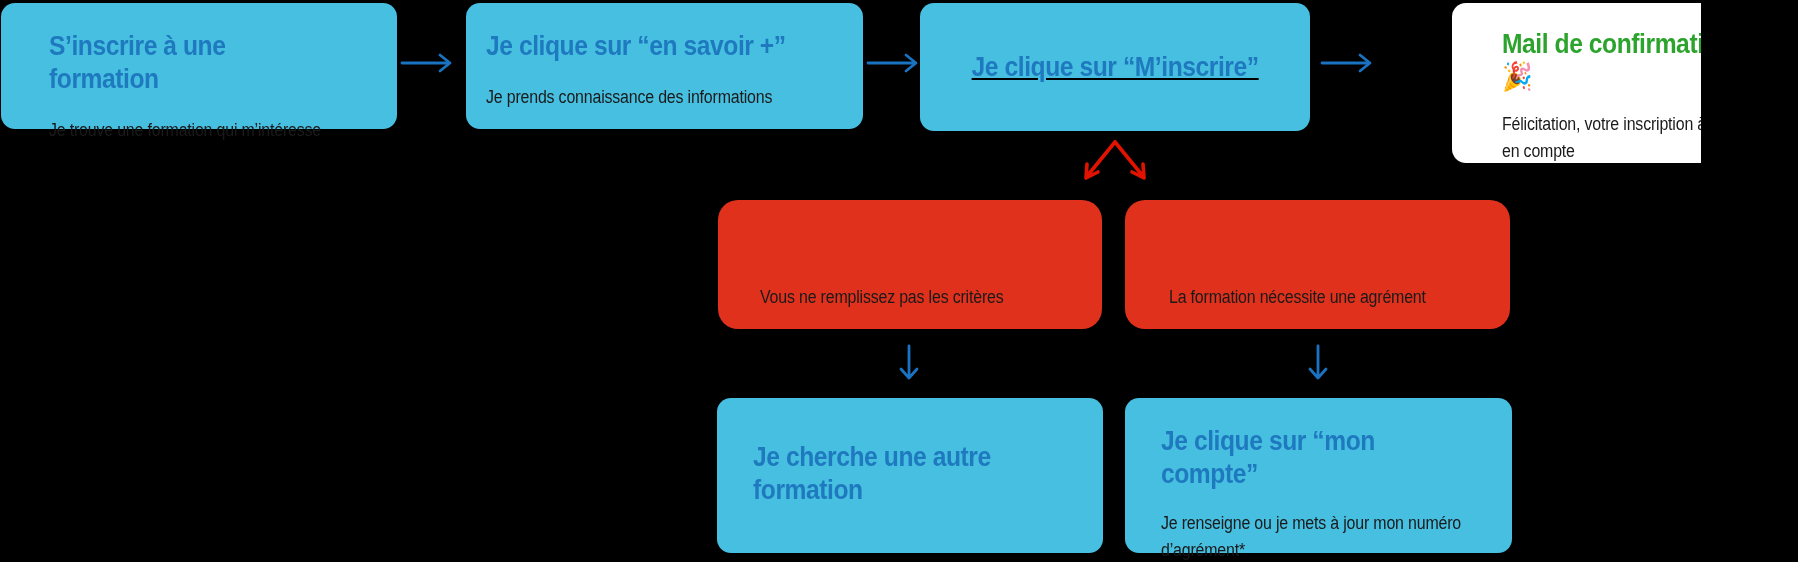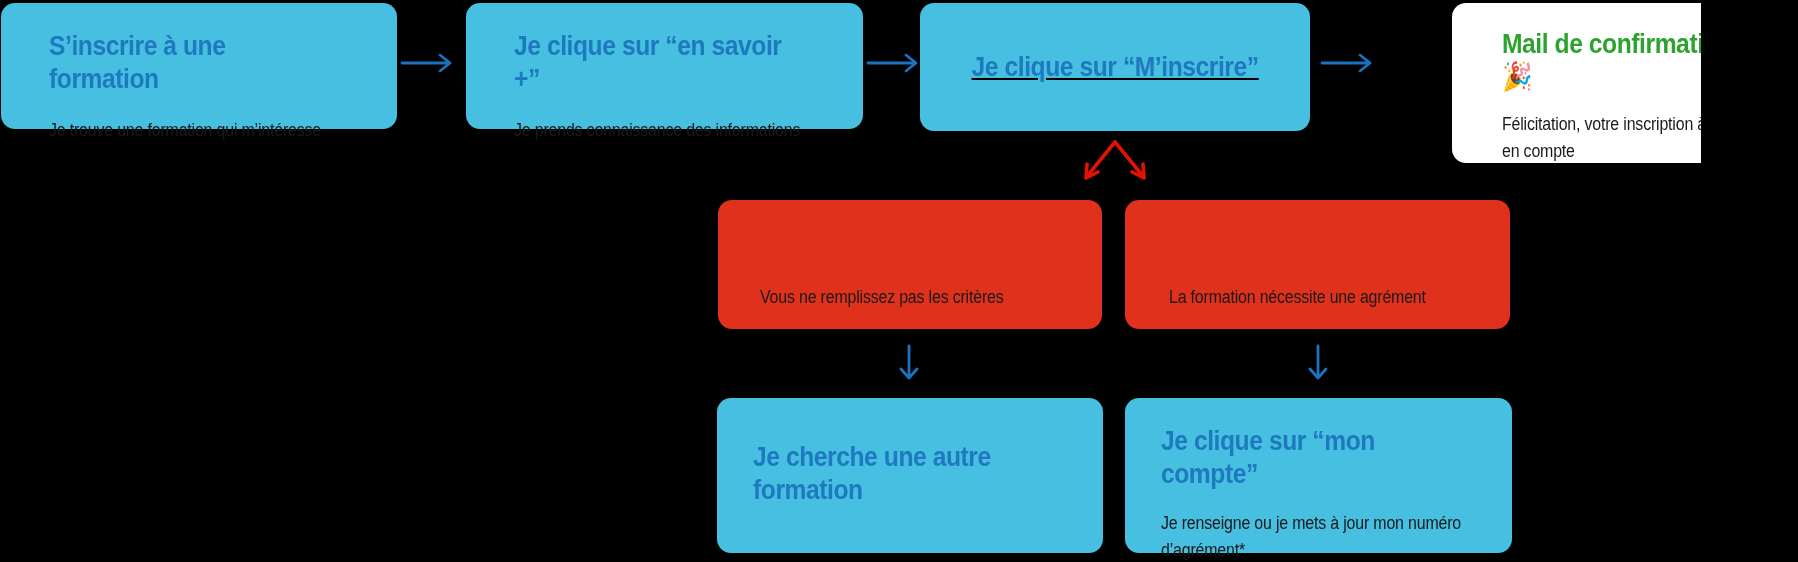--- a/index.html
+++ b/index.html
@@ -14,21 +14,21 @@
     height: 562px;
     background: #000000;
     overflow: hidden;
   }
   .node {
     position: absolute;
     border-radius: 14px;
     box-sizing: border-box;
   }
   .node.blue  { background: #47BFE1; }
-  .node.red   { background: #E0311C; }
+  .node.red   { background: #E0311C; border-radius: 20px; }
   .node.green { background: #ffffff; margin-left: 44px; }
 
   .title {
     font-weight: bold;
     font-size: 28px;
     line-height: 1.18;
     letter-spacing: -0.5px;
     transform: scaleX(0.88);
     transform-origin: 0 50%;
   }
@@ -40,21 +40,21 @@
     font-size: 18px;
     line-height: 1.5;
     letter-spacing: -0.2px;
     width: 113%;
     transform: scaleX(0.885);
     transform-origin: 0 50%;
   }
 
   
   #node-step1   { left: 1px;    top: 3px;   width: 396px; height: 126px; padding: 26px 20px 0 48px; }
-  #node-step2   { left: 466px;  top: 3px;   width: 397px; height: 126px; padding: 26px 20px 0 48px; }
+  #node-step2   { left: 466px;  top: 3px;   width: 397px; height: 126px; padding: 26px 20px 0 20px; }
   #node-step3   { left: 920px;  top: 3px;   width: 390px; height: 128px;
                   display: flex; align-items: center; justify-content: center; text-decoration: underline; }
   #node-step3 .title { transform-origin: 50% 50%; }
   #node-success { left: 1408px; top: 3px;   width: 386px; height: 160px; padding: 24px 18px 0 50px; }
   #node-fail1   { left: 718px;  top: 200px; width: 384px; height: 129px; padding: 84px 20px 0 42px; }
   #node-fail2   { left: 1125px; top: 200px; width: 385px; height: 129px; padding: 84px 16px 0 44px; }
   #node-retry   { left: 717px;  top: 398px; width: 386px; height: 155px; padding: 42px 24px 0 36px; }
   #node-account { left: 1125px; top: 398px; width: 387px; height: 155px; padding: 26px 16px 0 36px; }
 
   #node-step1 .subtitle, #node-step2 .subtitle { margin-top: 22px; }

